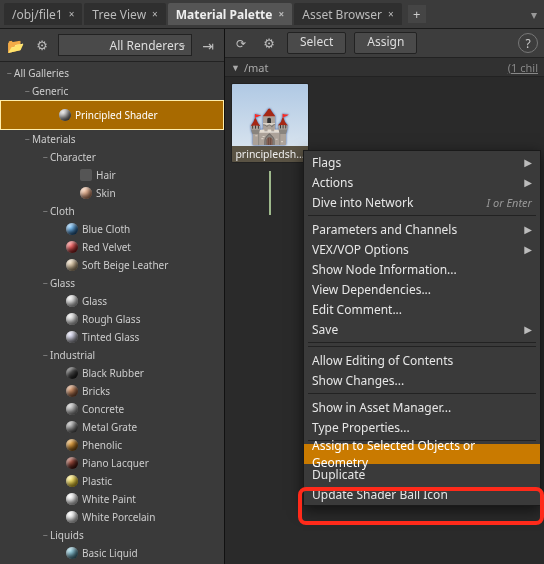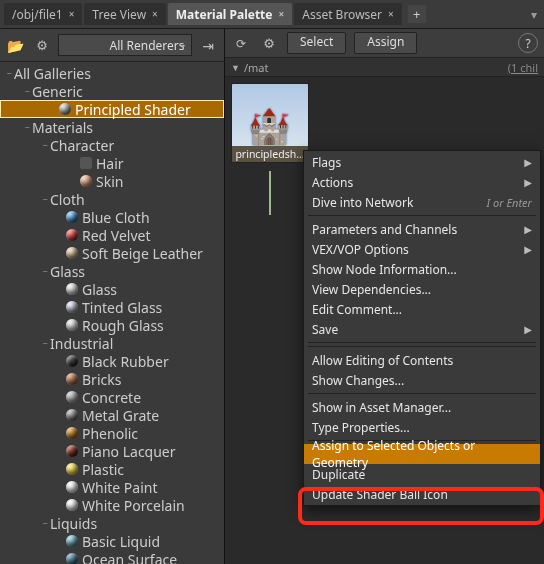--- a/index.html
+++ b/index.html
@@ -124,29 +124,29 @@
     flex: 1;
     overflow: hidden;
     padding-top: 2px;
     background: #3a3a3a;
   }
   .tree-row {
     height: 18px;
     display: flex;
     align-items: center;
     color: #ccc;
-    font-size: 14px;
+    font-size: 10px;
     white-space: nowrap;
     position: relative;
   }
   .tree-row.selected {
     background: #a86a00;
     border: 1px solid #ffeeaa;
     box-sizing: border-box;
-    height: 18px;
+    height: 30px;
     color: #fff;
   }
   .tog {
     width: 10px;
     height: 10px;
     display: inline-flex;
     align-items: center;
     justify-content: center;
     font-size: 9px;
     color: #999;
@@ -434,27 +434,27 @@
           <span class="tog minus"></span>
           <span>Glass</span>
         </div>
       <div class="tree-row">
           <span class="row-pad" style="width:66px"></span>
           <span class="sphere sp-glass"></span>
           <span>Glass</span>
         </div>
       <div class="tree-row">
           <span class="row-pad" style="width:66px"></span>
+          <span class="sphere sp-glass"></span>
+          <span>Rough Glass</span>
+        </div>
+      <div class="tree-row">
+          <span class="row-pad" style="width:66px"></span>
           <span class="sphere sp-tint"></span>
           <span>Tinted Glass</span>
-        </div>
-      <div class="tree-row">
-          <span class="row-pad" style="width:66px"></span>
-          <span class="sphere sp-glass"></span>
-          <span>Rough Glass</span>
         </div>
 
       <div class="tree-row">
           <span class="row-pad" style="width:40px"></span>
           <span class="tog minus"></span>
           <span>Industrial</span>
         </div>
       <div class="tree-row">
           <span class="row-pad" style="width:66px"></span>
           <span class="sphere sp-black"></span>

